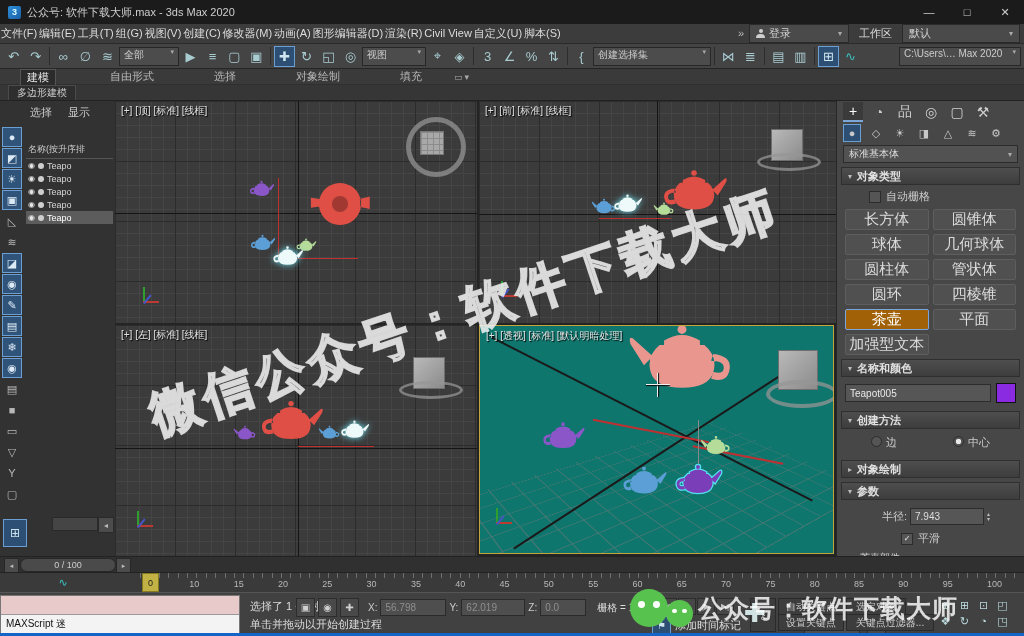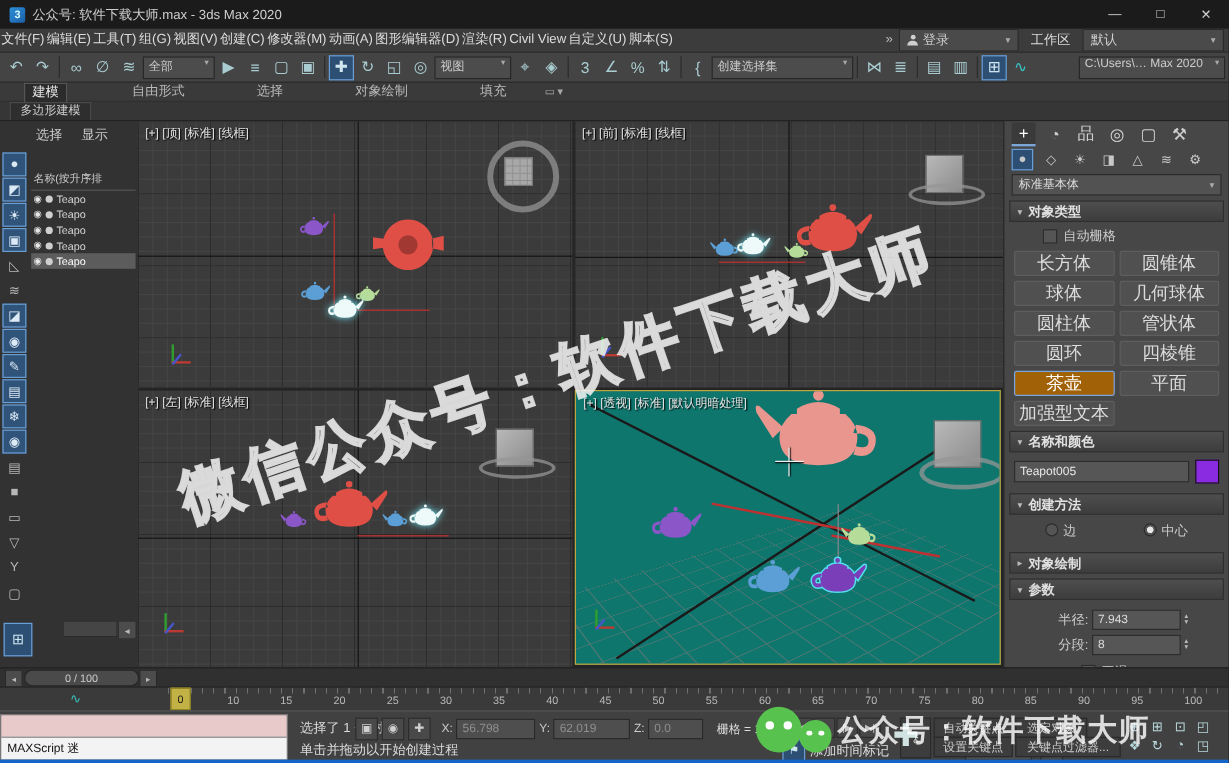--- a/index.html
+++ b/index.html
@@ -566,28 +566,20 @@
       <span>参数</span>
     </div>
     <div class="prow" style="padding-top:8px">
       <span>半径:</span>
       <div class="fld">7.943</div>
       <span class="spn">
           <span>▴</span>
           <span>▾</span>
         </span>
     </div>
-    <div class="prow">
-      <span>分段:</span>
-      <div class="fld">8</div>
-      <span class="spn">
-          <span>▴</span>
-          <span>▾</span>
-        </span>
-    </div>
     <div class="cbrow" style="padding-left:64px">
       <span class="cb">✓</span>
       <span>平滑</span>
     </div>
     <div class="group">
       <span class="grouplabel">茶壶部件</span>
     </div>
   </div>
 
   <div class="stripA"></div>

